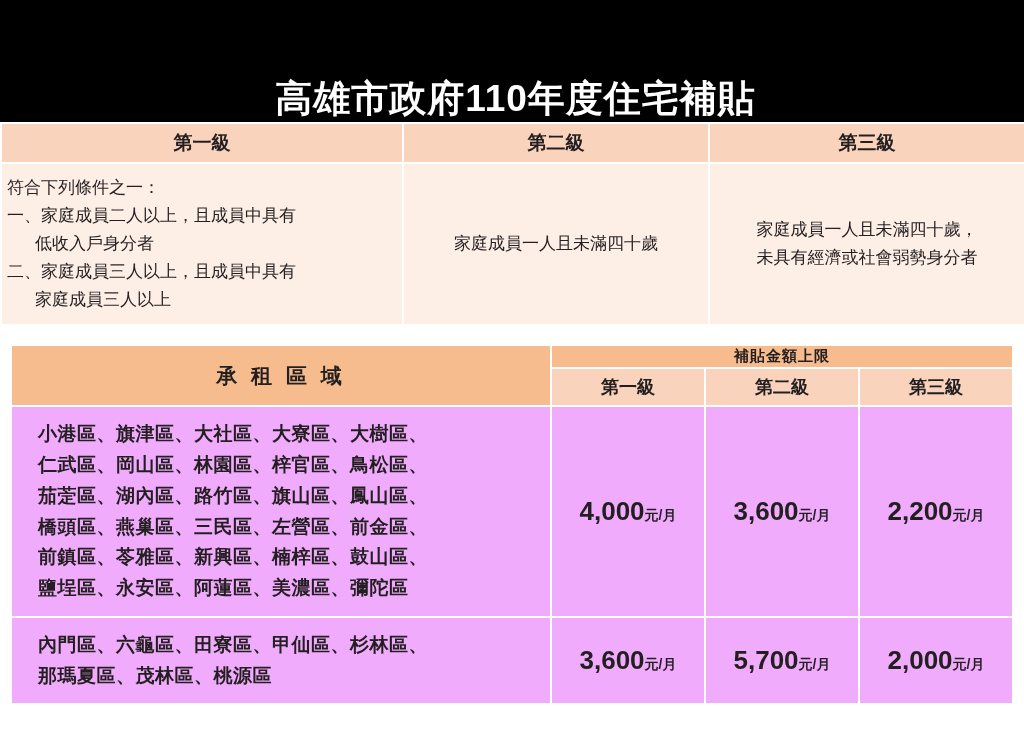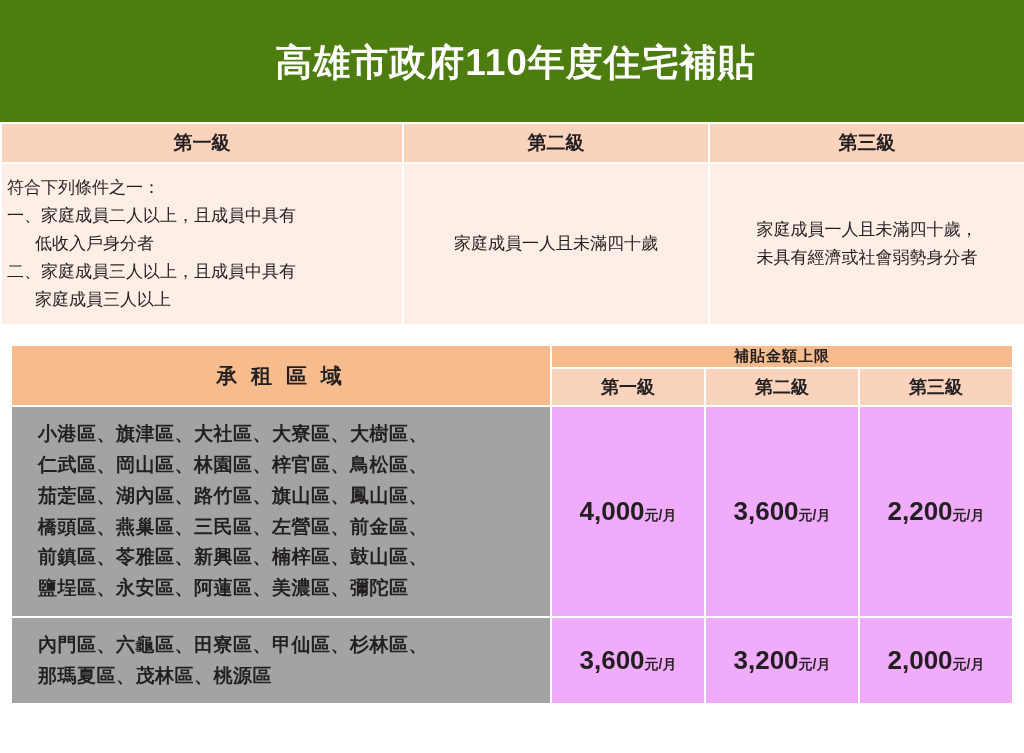--- a/index.html
+++ b/index.html
@@ -17,25 +17,25 @@
   .page {
     position: relative;
     width: 1024px;
     height: 753px;
   }
 
   
   .banner {
     width: 1024px;
     height: 122px;
-    background: #4d7c0f;
+    background: #000000;
     display: flex;
     flex-direction: column;
     align-items: center;
-    justify-content: center;
+    justify-content: flex-end;
     box-sizing: border-box;
     padding-top: 4px;
     padding-left: 7px;
   }
   .banner-title {
     color: #ffffff;
     font-size: 37px;
     font-weight: bold;
     letter-spacing: 1px;
     line-height: 1.25;
@@ -122,21 +122,21 @@
   .head-sub {
     background: #f9d3bc;
     color: #231f20;
     font-size: 18px;
     font-weight: bold;
     text-align: center;
     vertical-align: middle;
     height: 38px;
   }
   .area-cell {
-    background: #a3a3a3;
+    background: #f0abfc;
     font-size: 19px;
     font-weight: bold;
     line-height: 1.62;
     padding: 12px 0 12px 26px;
     vertical-align: middle;
     text-align: left;
     letter-spacing: 0.5px;
   }
   .money-cell {
     background: #f0abfc;
@@ -220,19 +220,19 @@
       <td class="money-cell"><span>4,000</span><span class="unit">元/月</span></td>
       <td class="money-cell"><span>3,600</span><span class="unit">元/月</span></td>
       <td class="money-cell"><span>2,200</span><span class="unit">元/月</span></td>
     </tr>
     <tr>
       <td class="area-cell">
         <div>內門區、六龜區、田寮區、甲仙區、杉林區、</div>
         <div>那瑪夏區、茂林區、桃源區</div>
       </td>
       <td class="money-cell"><span>3,600</span><span class="unit">元/月</span></td>
-      <td class="money-cell"><span>3,200</span><span class="unit">元/月</span></td>
+      <td class="money-cell"><span>5,700</span><span class="unit">元/月</span></td>
       <td class="money-cell"><span>2,000</span><span class="unit">元/月</span></td>
     </tr>
   </tbody>
     </table>
 
 </div>
 
 </body></html>

